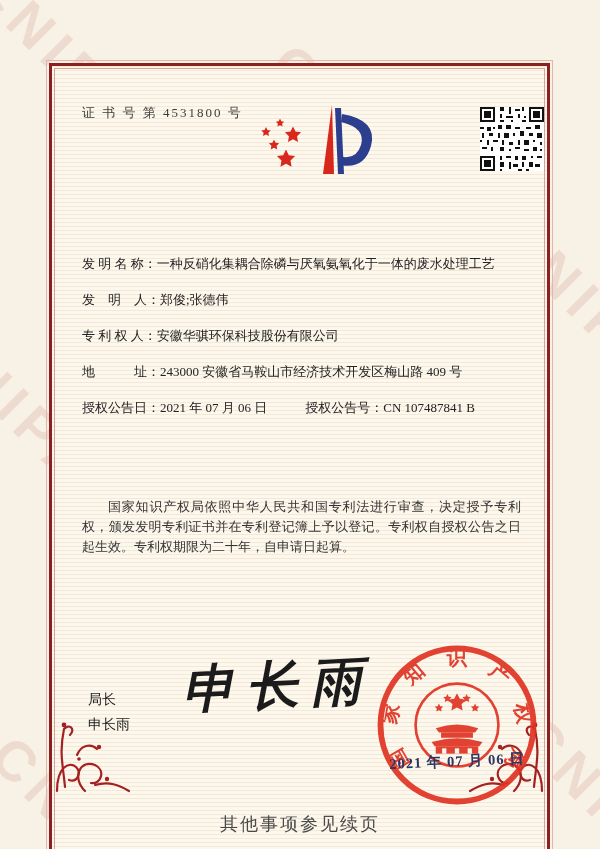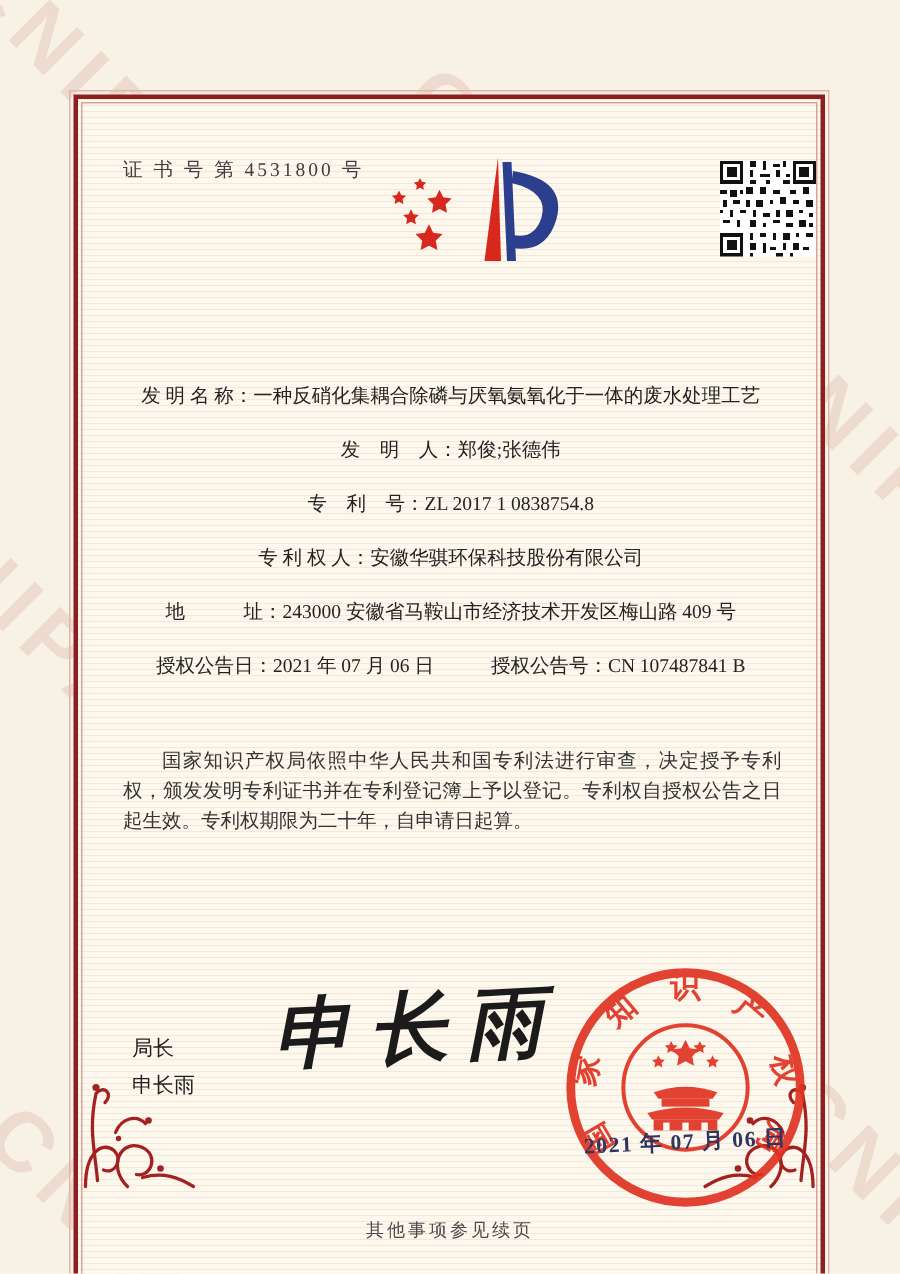--- a/index.html
+++ b/index.html
@@ -56,21 +56,21 @@
 
   .title {
     position:absolute; left:0; right:0; top:118px;
     text-align:center;
     font-size:30px; font-weight:600;
     letter-spacing:17px; text-indent:17px;
     color:#1c1c1c;
   }
 
   .fields { position:absolute; left:30px; right:28px; top:189px; }
-  .field-row { font-size:13px; line-height:18px; margin-bottom:18px; white-space:nowrap;text-align:center; }
+  .field-row { font-size:13px; line-height:18px; margin-bottom:18px; white-space:nowrap; }
   .field-label { color:#222; }
   .field-value { color:#222; }
   .field-pair2 { margin-left:38px; }
 
   .paras { position:absolute; left:30px; right:26px; top:431px; }
   .para {
     font-size:13px; line-height:20px; text-indent:2em;
     color:#333; text-align:justify;
   }
 
@@ -97,21 +97,21 @@
   .flourish.left { left:-1px; top:649px; }
   .flourish.right { right:-1px; top:649px; transform:scaleX(-1); }
 
   .page-info {
     position:absolute; left:0; right:0; top:708px;
     text-align:center; font-size:11px; color:#333; letter-spacing:2px;
   }
 
   .continuation {
     position:absolute; left:0; right:0; top:812px;
-    text-align:center; font-size:12px; color:#4a4a4a; letter-spacing:2px;
+    text-align:center; font-size:18px; color:#4a4a4a; letter-spacing:2px;
     z-index:2;
   }
 </style>
 </head>
 <body>
 
 <div class="page">
 
   <div class="wm" style="left:-48px; top:18px;">CNIPA</div>
   <div class="wm" style="left:250px; top:96px;">CNIPA</div>
@@ -166,23 +166,20 @@
       </g>
     </svg>
 
 
     <div class="fields">
       <div class="field-row">
         <span class="field-label">发 明 名 称：</span><span class="field-value">一种反硝化集耦合除磷与厌氧氨氧化于一体的废水处理工艺</span>
       </div>
       <div class="field-row">
         <span class="field-label">发　明　人：</span><span class="field-value">郑俊;张德伟</span>
-      </div>
-      <div class="field-row">
-        <span class="field-label">专　利　号：</span><span class="field-value">ZL 2017 1 0838754.8</span>
       </div>
       <div class="field-row">
         <span class="field-label">专 利 权 人：</span><span class="field-value">安徽华骐环保科技股份有限公司</span>
       </div>
       <div class="field-row">
         <span class="field-label">地　　　址：</span><span class="field-value">243000 安徽省马鞍山市经济技术开发区梅山路 409 号</span>
       </div>
       <div class="field-row">
         <span class="field-label">授权公告日：</span><span class="field-value">2021 年 07 月 06 日</span><span class="field-label field-pair2">授权公告号：</span><span class="field-value">CN 107487841 B</span>
       </div>

